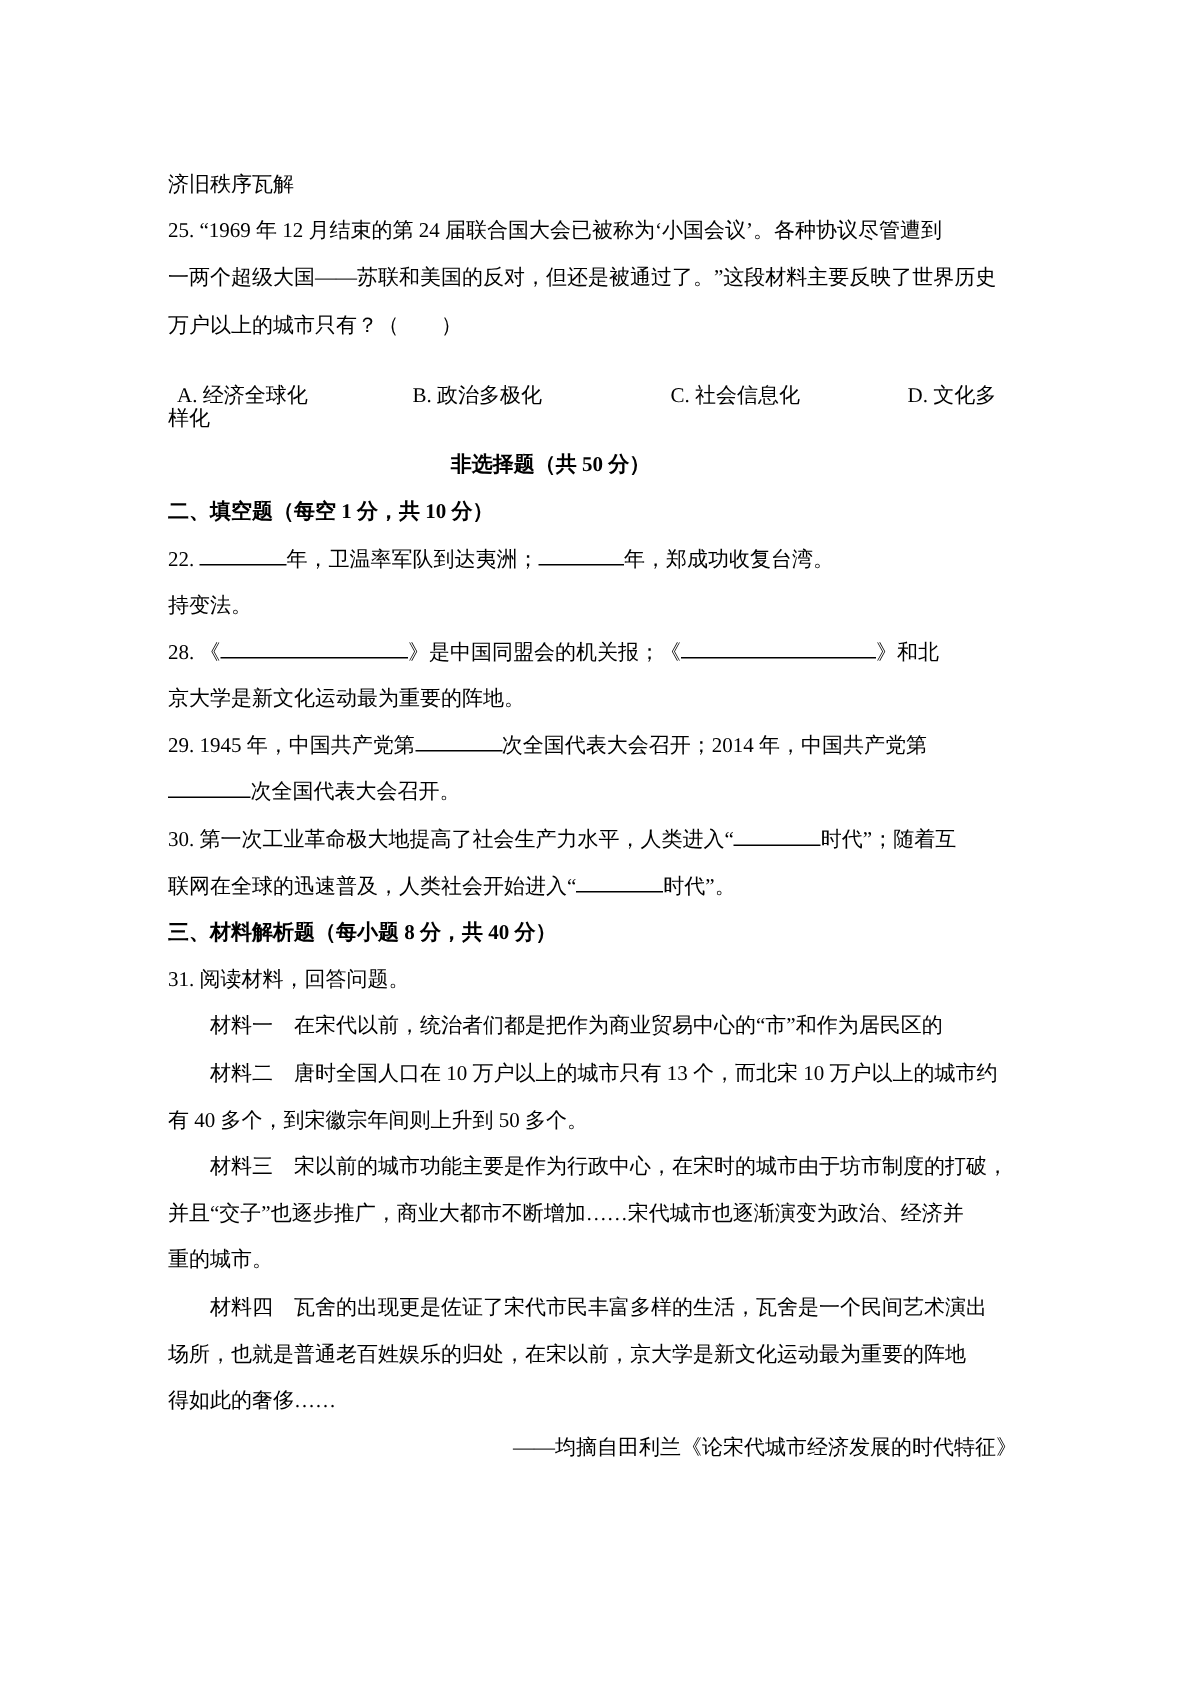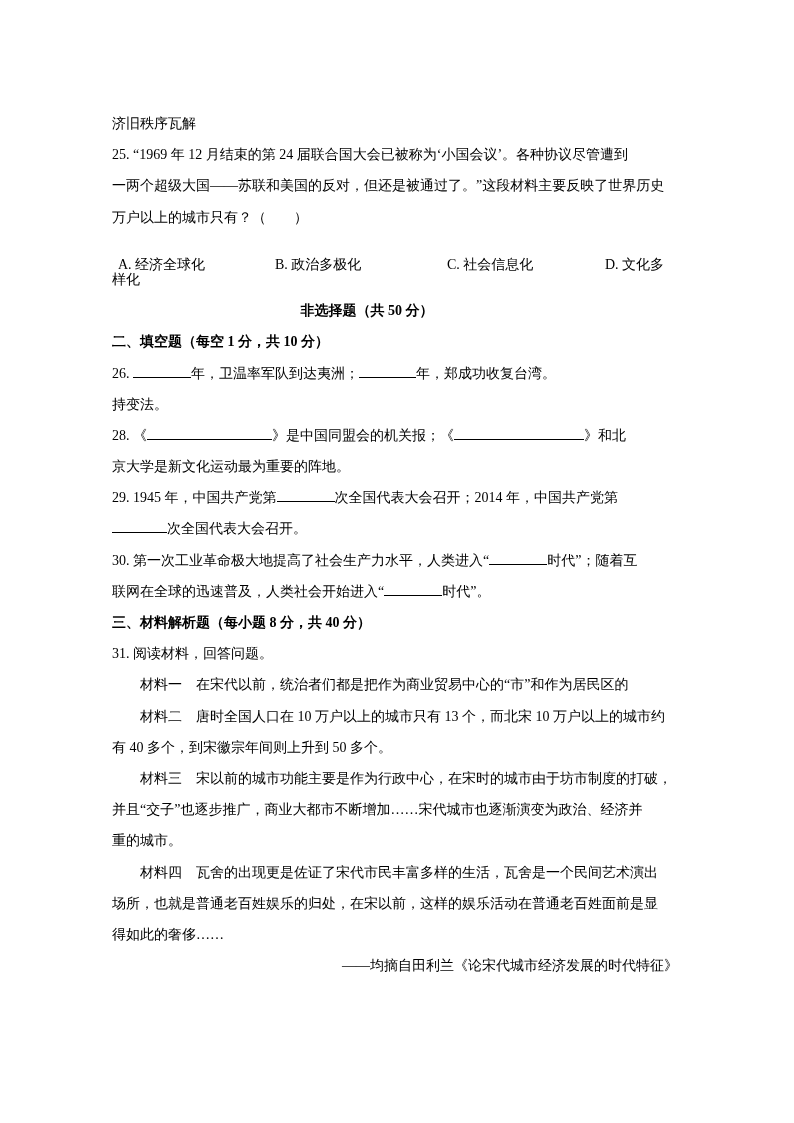--- a/index.html
+++ b/index.html
@@ -43,33 +43,33 @@
     <div class="line"><span>万户以上的城市只有？（　　）</span></div>
     <div class="line options">
       <span class="opt" style="left: 6px;">A. 经济全球化</span>
       <span class="opt" style="left: 163px;">B. 政治多极化</span>
       <span class="opt" style="left: 335px;">C. 社会信息化</span>
       <span class="opt" style="left: 493px;">D. 文化多</span>
     </div>
     <div class="line"><span>样化</span></div>
     <div class="line bold center"><span>非选择题（共 50 分）</span></div>
     <div class="line bold"><span>二、填空题（每空 1 分，共 10 分）</span></div>
-    <div class="line"><span>26. </span><span class="blank" style="width: 58px;"></span><span>年，卫温率军队到达夷洲；</span><span class="blank" style="width: 57px;"></span><span>年，郑成功收复台湾。</span></div>
+    <div class="line"><span>22. </span><span class="blank" style="width: 58px;"></span><span>年，卫温率军队到达夷洲；</span><span class="blank" style="width: 57px;"></span><span>年，郑成功收复台湾。</span></div>
     <div class="line"><span>持变法。</span></div>
     <div class="line"><span>28. 《</span><span class="blank" style="width: 125px;"></span><span>》是中国同盟会的机关报；《</span><span class="blank" style="width: 130px;"></span><span>》和北</span></div>
     <div class="line"><span>京大学是新文化运动最为重要的阵地。</span></div>
     <div class="line"><span>29. 1945 年，中国共产党第</span><span class="blank" style="width: 58px;"></span><span>次全国代表大会召开；2014 年，中国共产党第</span></div>
     <div class="line"><span class="blank" style="width: 55px;"></span><span>次全国代表大会召开。</span></div>
     <div class="line"><span>30. 第一次工业革命极大地提高了社会生产力水平，人类进入“</span><span class="blank" style="width: 58px;"></span><span>时代”；随着互</span></div>
     <div class="line"><span>联网在全球的迅速普及，人类社会开始进入“</span><span class="blank" style="width: 58px;"></span><span>时代”。</span></div>
     <div class="line bold"><span>三、材料解析题（每小题 8 分，共 40 分）</span></div>
     <div class="line"><span>31. 阅读材料，回答问题。</span></div>
     <div class="line indent"><span>材料一　在宋代以前，统治者们都是把作为商业贸易中心的“市”和作为居民区的</span></div>
     <div class="line indent"><span>材料二　唐时全国人口在 10 万户以上的城市只有 13 个，而北宋 10 万户以上的城市约</span></div>
     <div class="line"><span>有 40 多个，到宋徽宗年间则上升到 50 多个。</span></div>
     <div class="line indent"><span>材料三　宋以前的城市功能主要是作为行政中心，在宋时的城市由于坊市制度的打破，</span></div>
     <div class="line"><span>并且“交子”也逐步推广，商业大都市不断增加……宋代城市也逐渐演变为政治、经济并</span></div>
     <div class="line"><span>重的城市。</span></div>
     <div class="line indent"><span>材料四　瓦舍的出现更是佐证了宋代市民丰富多样的生活，瓦舍是一个民间艺术演出</span></div>
-    <div class="line"><span>场所，也就是普通老百姓娱乐的归处，在宋以前，这样的娱乐活动在普通老百姓面前是显</span></div>
+    <div class="line"><span>场所，也就是普通老百姓娱乐的归处，在宋以前，京大学是新文化运动最为重要的阵地</span></div>
     <div class="line"><span>得如此的奢侈……</span></div>
     <div class="line right"><span>——均摘自田利兰《论宋代城市经济发展的时代特征》</span></div>
   </div>
 
 </body></html>

